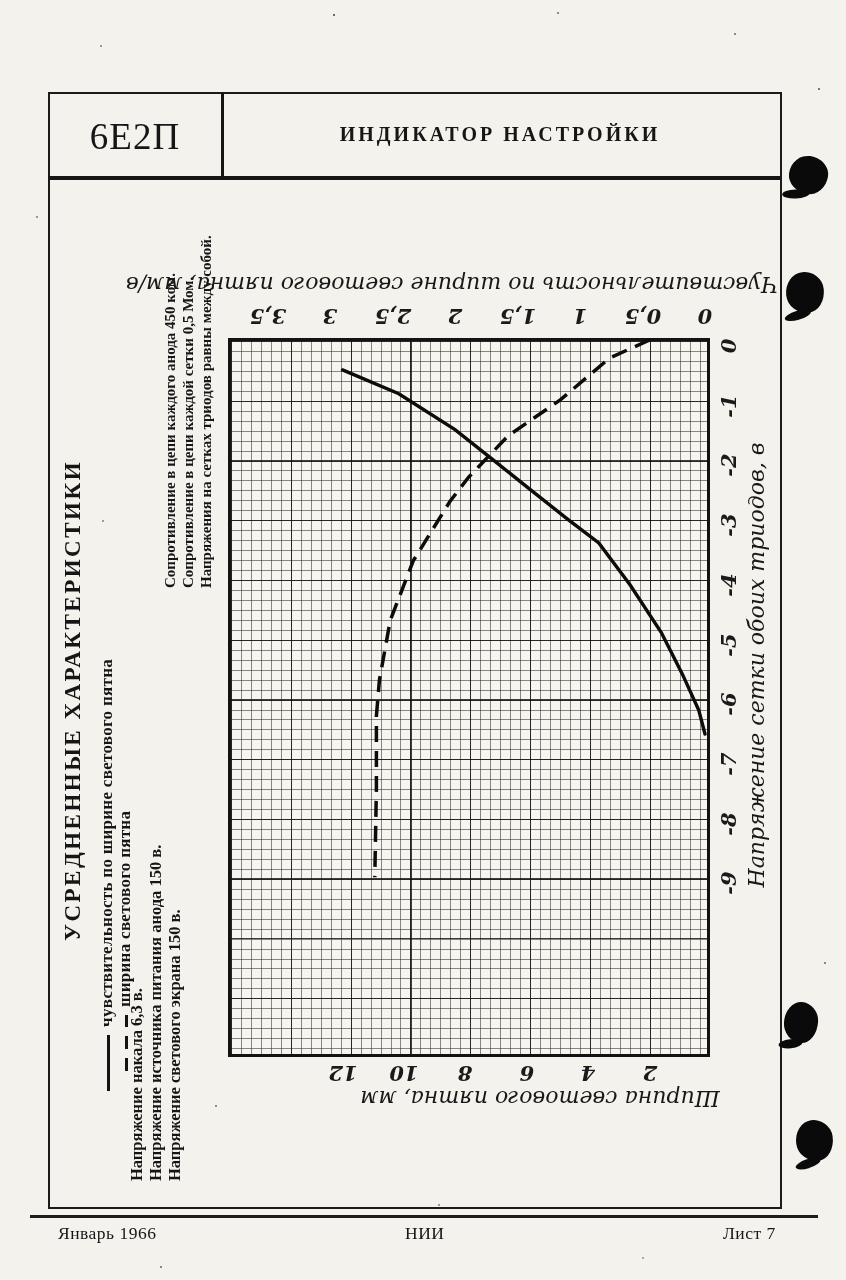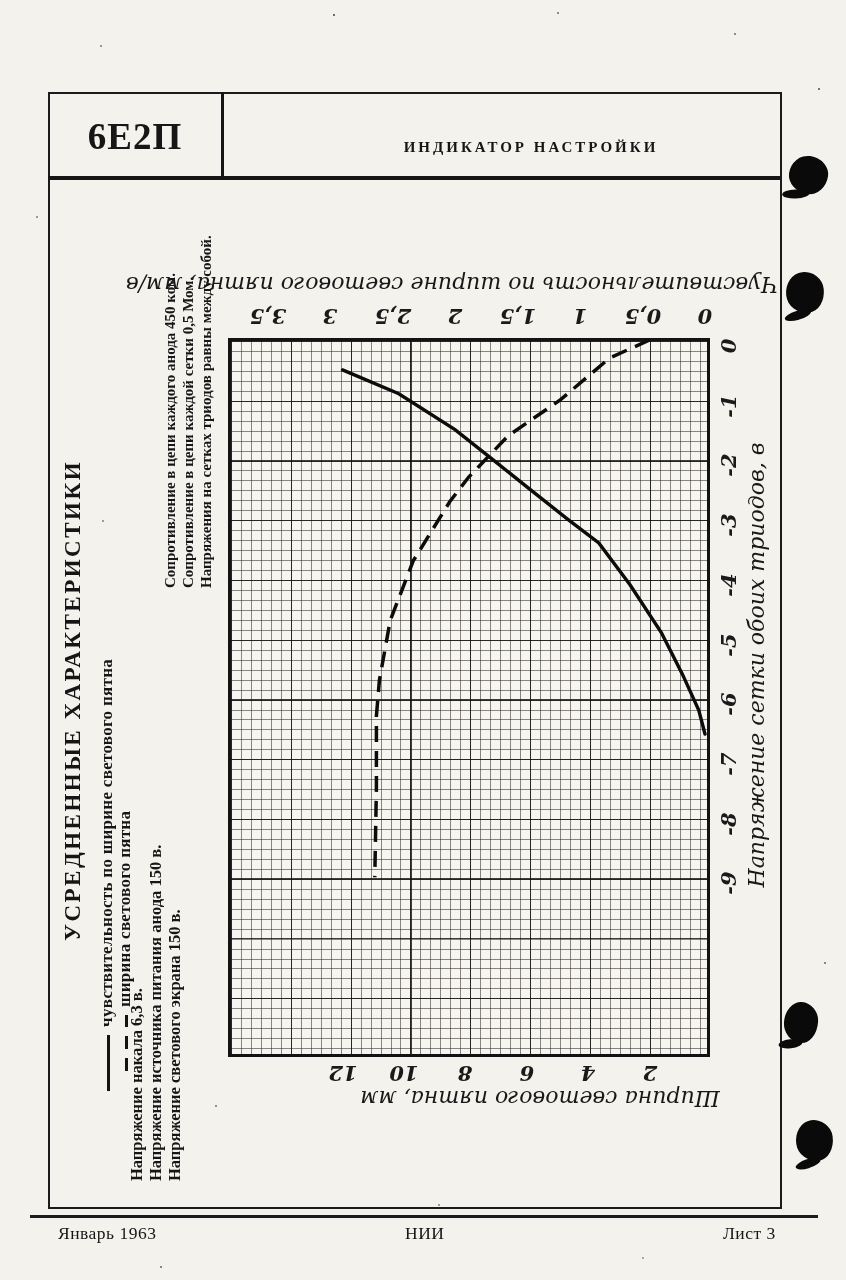--- a/index.html
+++ b/index.html
@@ -8,23 +8,23 @@
     background:#f4f2ed;
     font-family:"Liberation Serif","DejaVu Serif",serif;
     color:#161616;
   }
   .abs{position:absolute;}
   
   #frame{left:48px; top:92px; width:730px; height:1113px; border:2.5px solid #1b1b1b;}
   #header-rule{left:48px; top:176px; width:732px; height:3.5px; background:#151515;}
   #header-vsep{left:221px; top:92px; width:2.5px; height:87px; background:#151515;}
   #tube-type{left:48px; top:97px; width:174px; height:78px; display:flex; align-items:center; justify-content:center;
-    font-weight:bold; font-size:37px; letter-spacing:1px;}
-  #doc-title{left:222px; top:110px; width:556px; height:74px; display:flex; align-items:center; justify-content:center;
-    font-weight:bold; font-size:15px; letter-spacing:3px;margin-left:31px;}
+    font-weight:normal; font-size:37px; letter-spacing:1px;}
+  #doc-title{left:222px; top:97px; width:556px; height:74px; display:flex; align-items:center; justify-content:center;
+    font-weight:bold; font-size:20px; letter-spacing:3px;}
   
   .rotL{position:absolute; transform-origin:0 0; transform:rotate(-90deg); white-space:nowrap;}
   #section-title{font-weight:bold; font-size:23px; letter-spacing:2.5px;}
   .legend-line{font-size:17px; font-weight:bold; letter-spacing:.3px;}
   .lm{display:inline-block; height:3px; width:56px; margin-right:8px; vertical-align:middle; background:#141414;}
   .lm.dashed{background:repeating-linear-gradient(to right,#141414 0 13px,transparent 13px 22px);}
   .cond{line-height:19px; font-weight:bold;}
   #cond-heater{font-size:16.5px;}
   #cond-circuit{font-size:15px; line-height:18px;}
   
@@ -134,22 +134,22 @@
   <div id="ticks-bottom">
       <span class="tick flip" style="left: 342.6px; top: 1073px;">12</span>
       <span class="tick flip" style="left: 404px; top: 1073px;">10</span>
       <span class="tick flip" style="left: 465.4px; top: 1073px;">8</span>
       <span class="tick flip" style="left: 526.8px; top: 1073px;">6</span>
       <span class="tick flip" style="left: 588.2px; top: 1073px;">4</span>
       <span class="tick flip" style="left: 649.6px; top: 1073px;">2</span>
     </div>
 
   <div class="abs" id="footer-rule"></div>
-  <div class="abs foot" style="left:58px;">Январь  1963</div>
+  <div class="abs foot" style="left:58px;">Январь  1966</div>
   <div class="abs foot" style="left:405px;text-align:right;">НИИ</div>
-  <div class="abs foot" style="left:723px;">Лист  3</div>
+  <div class="abs foot" style="left:723px;">Лист  7</div>
 
   <div class="hole" id="hole1"></div>
   <div class="hole" id="hole2"></div>
   <div class="hole" id="hole3"></div>
   <div class="hole" id="hole4"></div>
 
 </div>
 
 </body></html>

